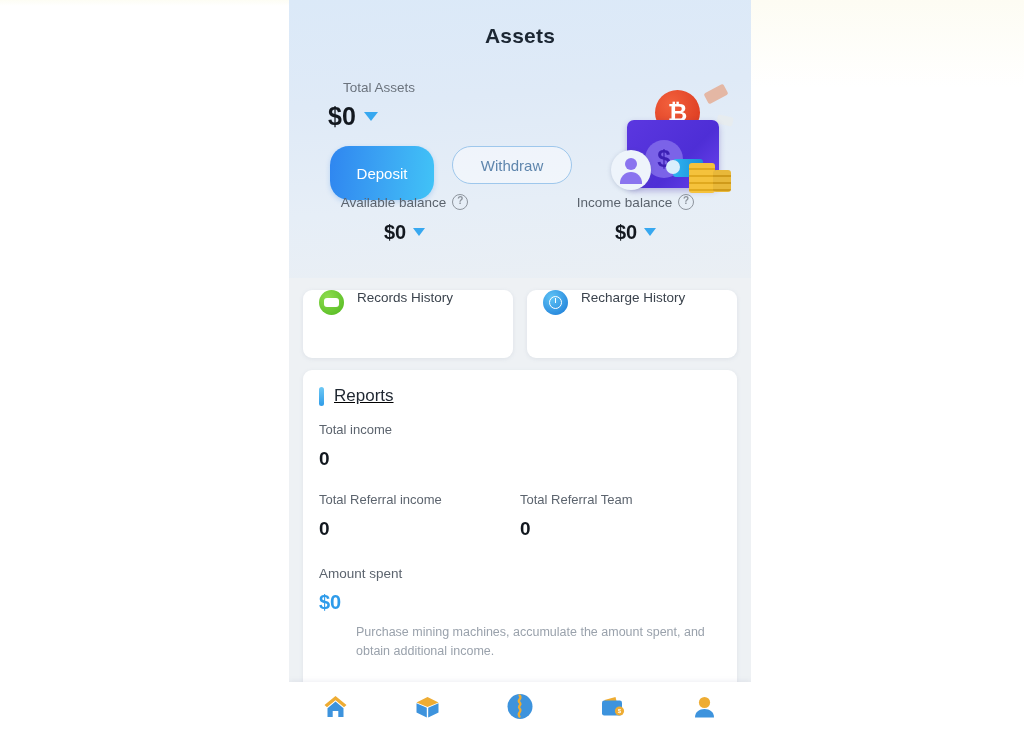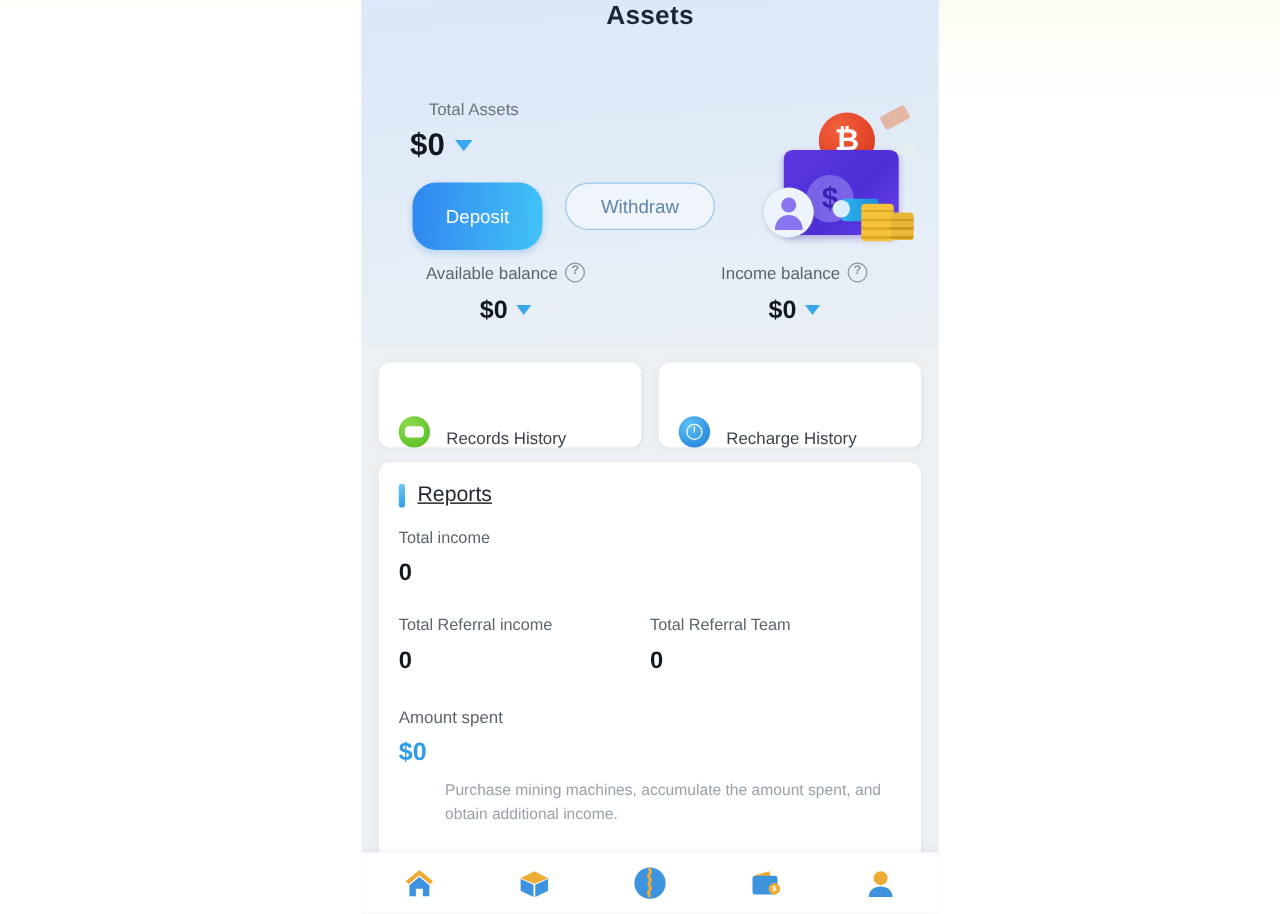--- a/index.html
+++ b/index.html
@@ -41,21 +41,21 @@
     position: relative;
     height: 278px;
     background: linear-gradient(176deg, #dbe9f8 0%, #dfeaf7 35%, #e6eef7 70%, #eaeff4 100%);
     overflow: hidden;
   }
   .hero-title {
     text-align: center;
     font-size: 21px;
     font-weight: bold;
     color: #1c2733;
-    padding-top: 1px;
+    padding-top: 24px;
     letter-spacing: .2px;
   }
   .total-label {
     position: absolute;
     left: 54px;
     top: 80px;
     font-size: 13.5px;
     color: #6b737d;
   }
   .total-value-row {
@@ -109,21 +109,21 @@
     border: 1px solid #9ec7ec;
     color: #5f86ad;
     font-size: 15px;
     display: flex; align-items: center; justify-content: center;
     font-family: inherit;
     cursor: pointer;
   }
   .balances {
     position: absolute;
     left: 0; right: 0;
-    top: 210px;
+    top: 194px;
     display: flex;
   }
   .balance-col {
     flex: 1;
     display: flex;
     flex-direction: column;
     align-items: center;
   }
   .balance-head {
     display: flex;
@@ -239,21 +239,21 @@
     display: flex;
     gap: 14px;
     padding: 12px 14px 0 14px;
   }
   .history-card {
     flex: 1;
     height: 68px;
     background: #ffffff;
     border-radius: 9px;
     display: flex;
-    align-items: flex-end;
+    align-items: flex-start;
     padding-left: 16px;
     gap: 13px;
     box-shadow: 0 1px 4px rgba(120,135,160,.14);
     cursor: pointer;
   }
   .hist-icon {
     width: 25px; height: 25px; border-radius: 50%;
     position: relative;
     flex: 0 0 auto;
   }

